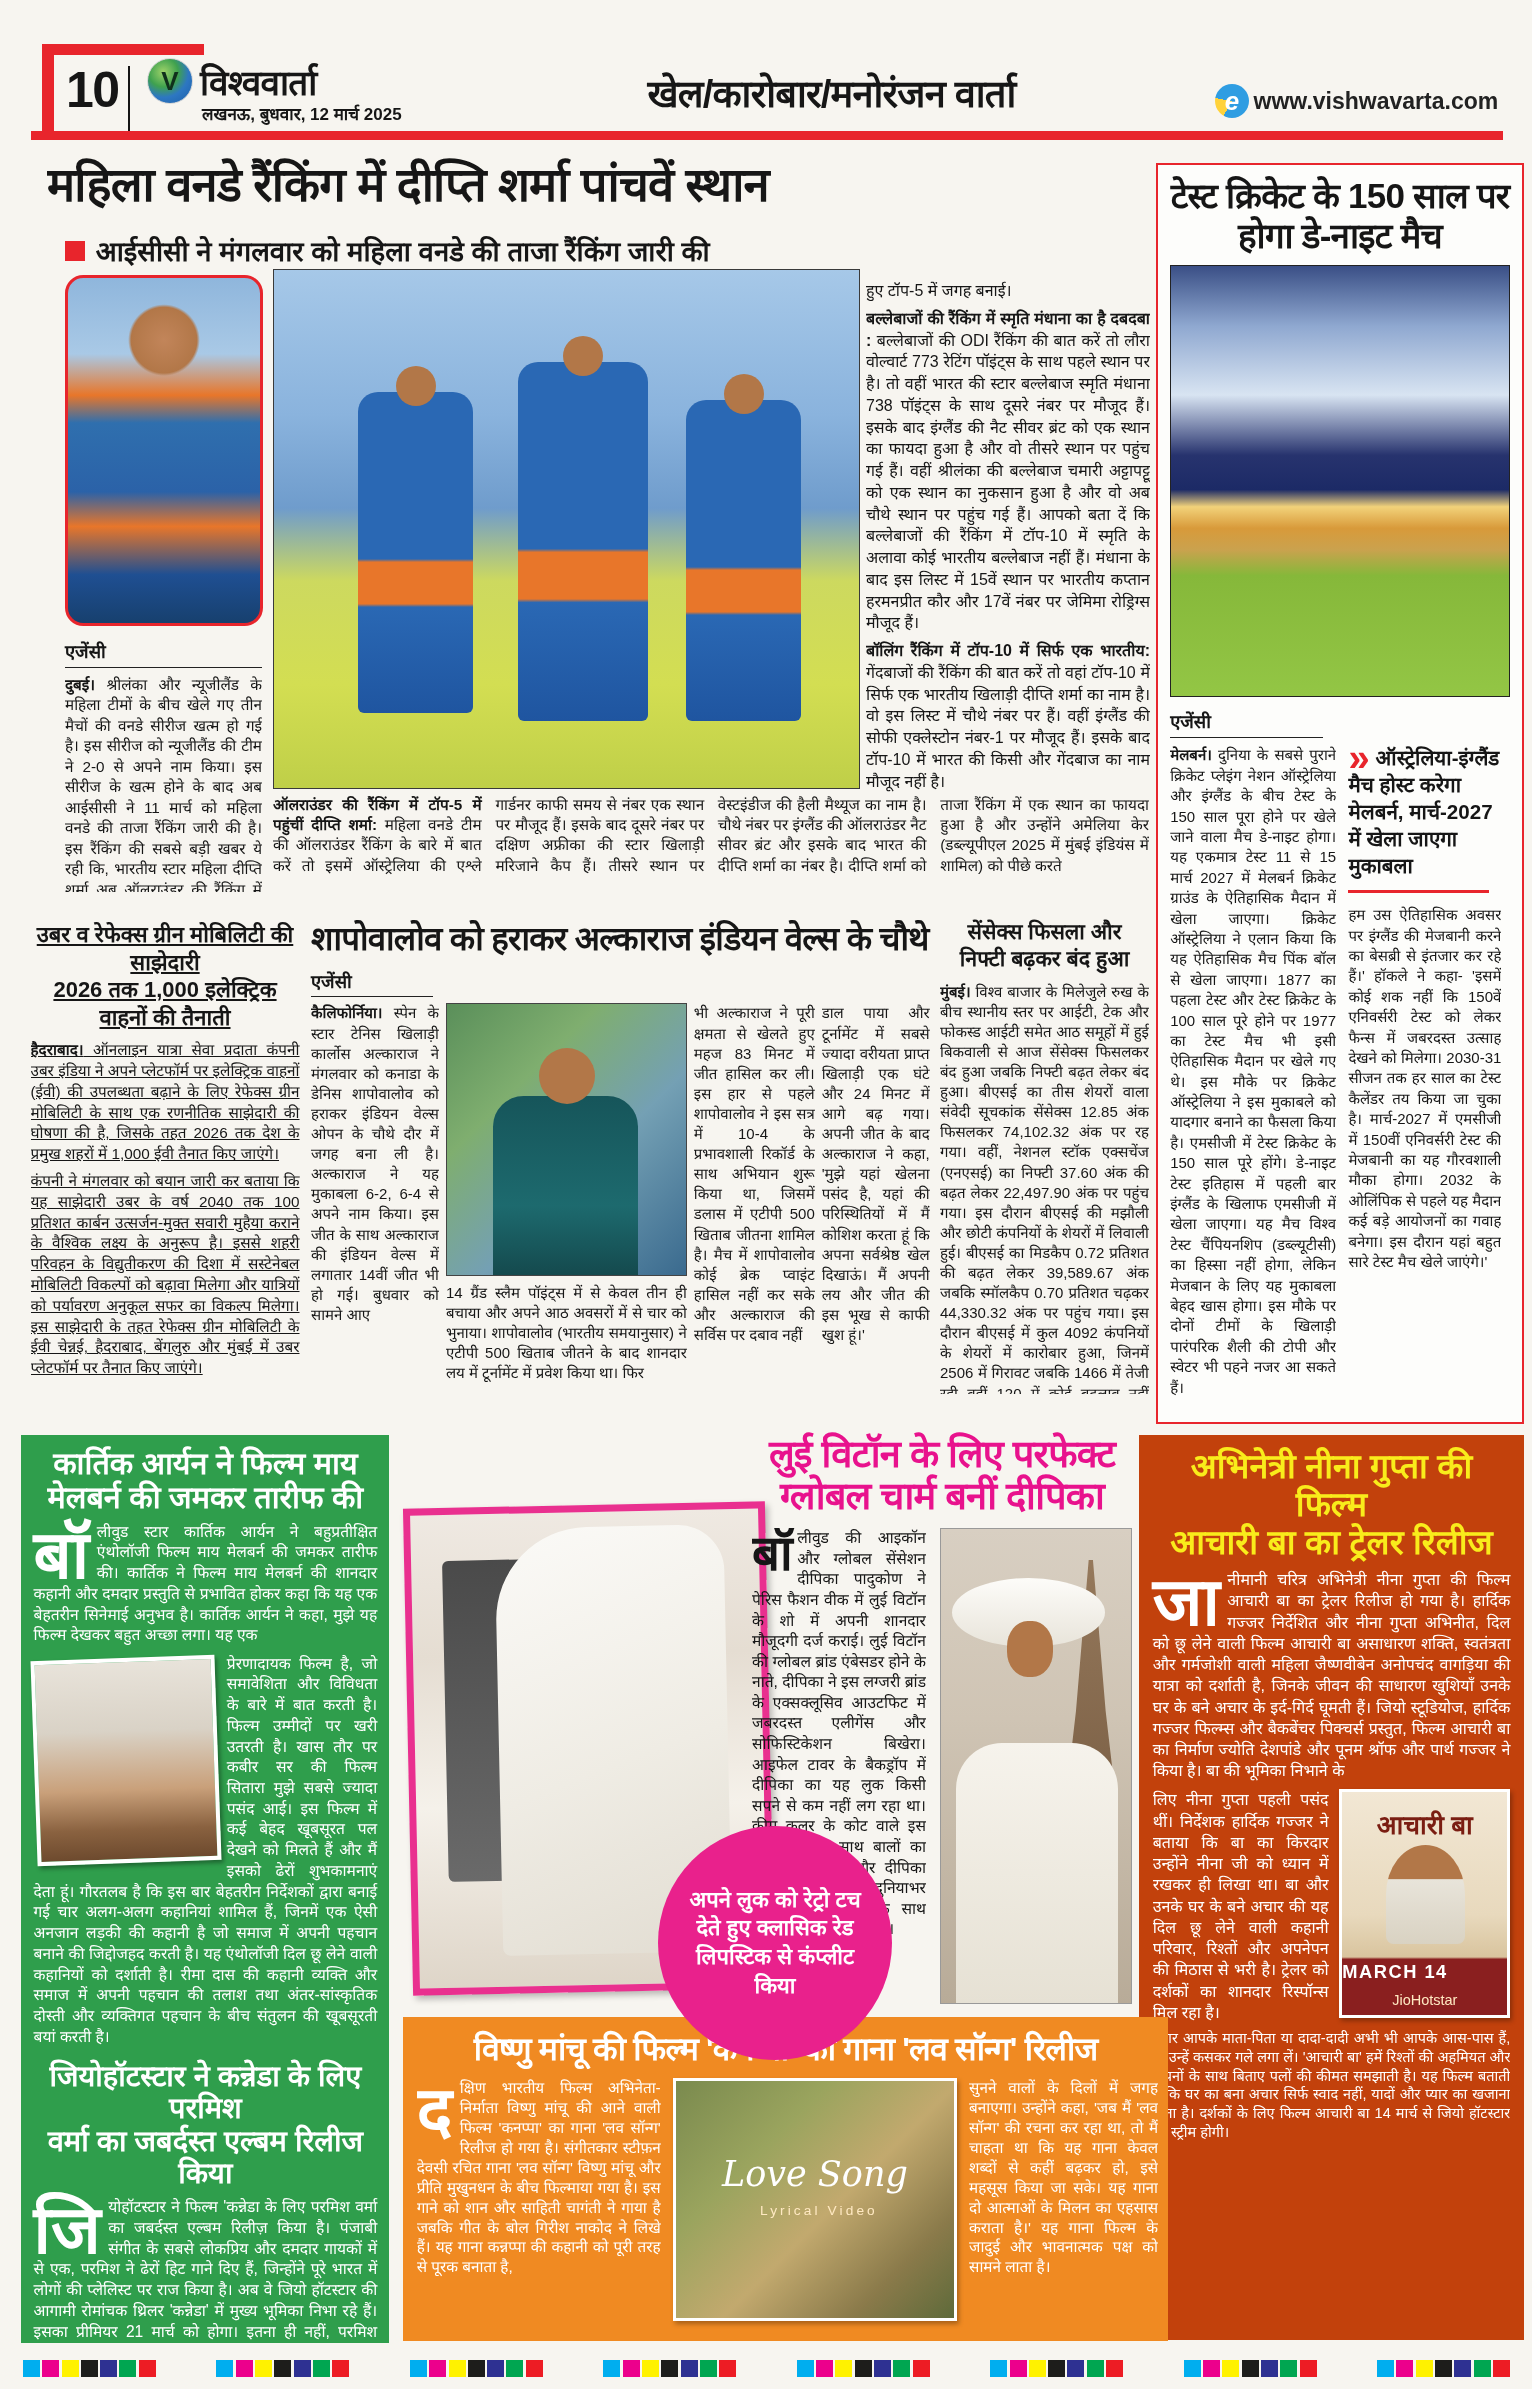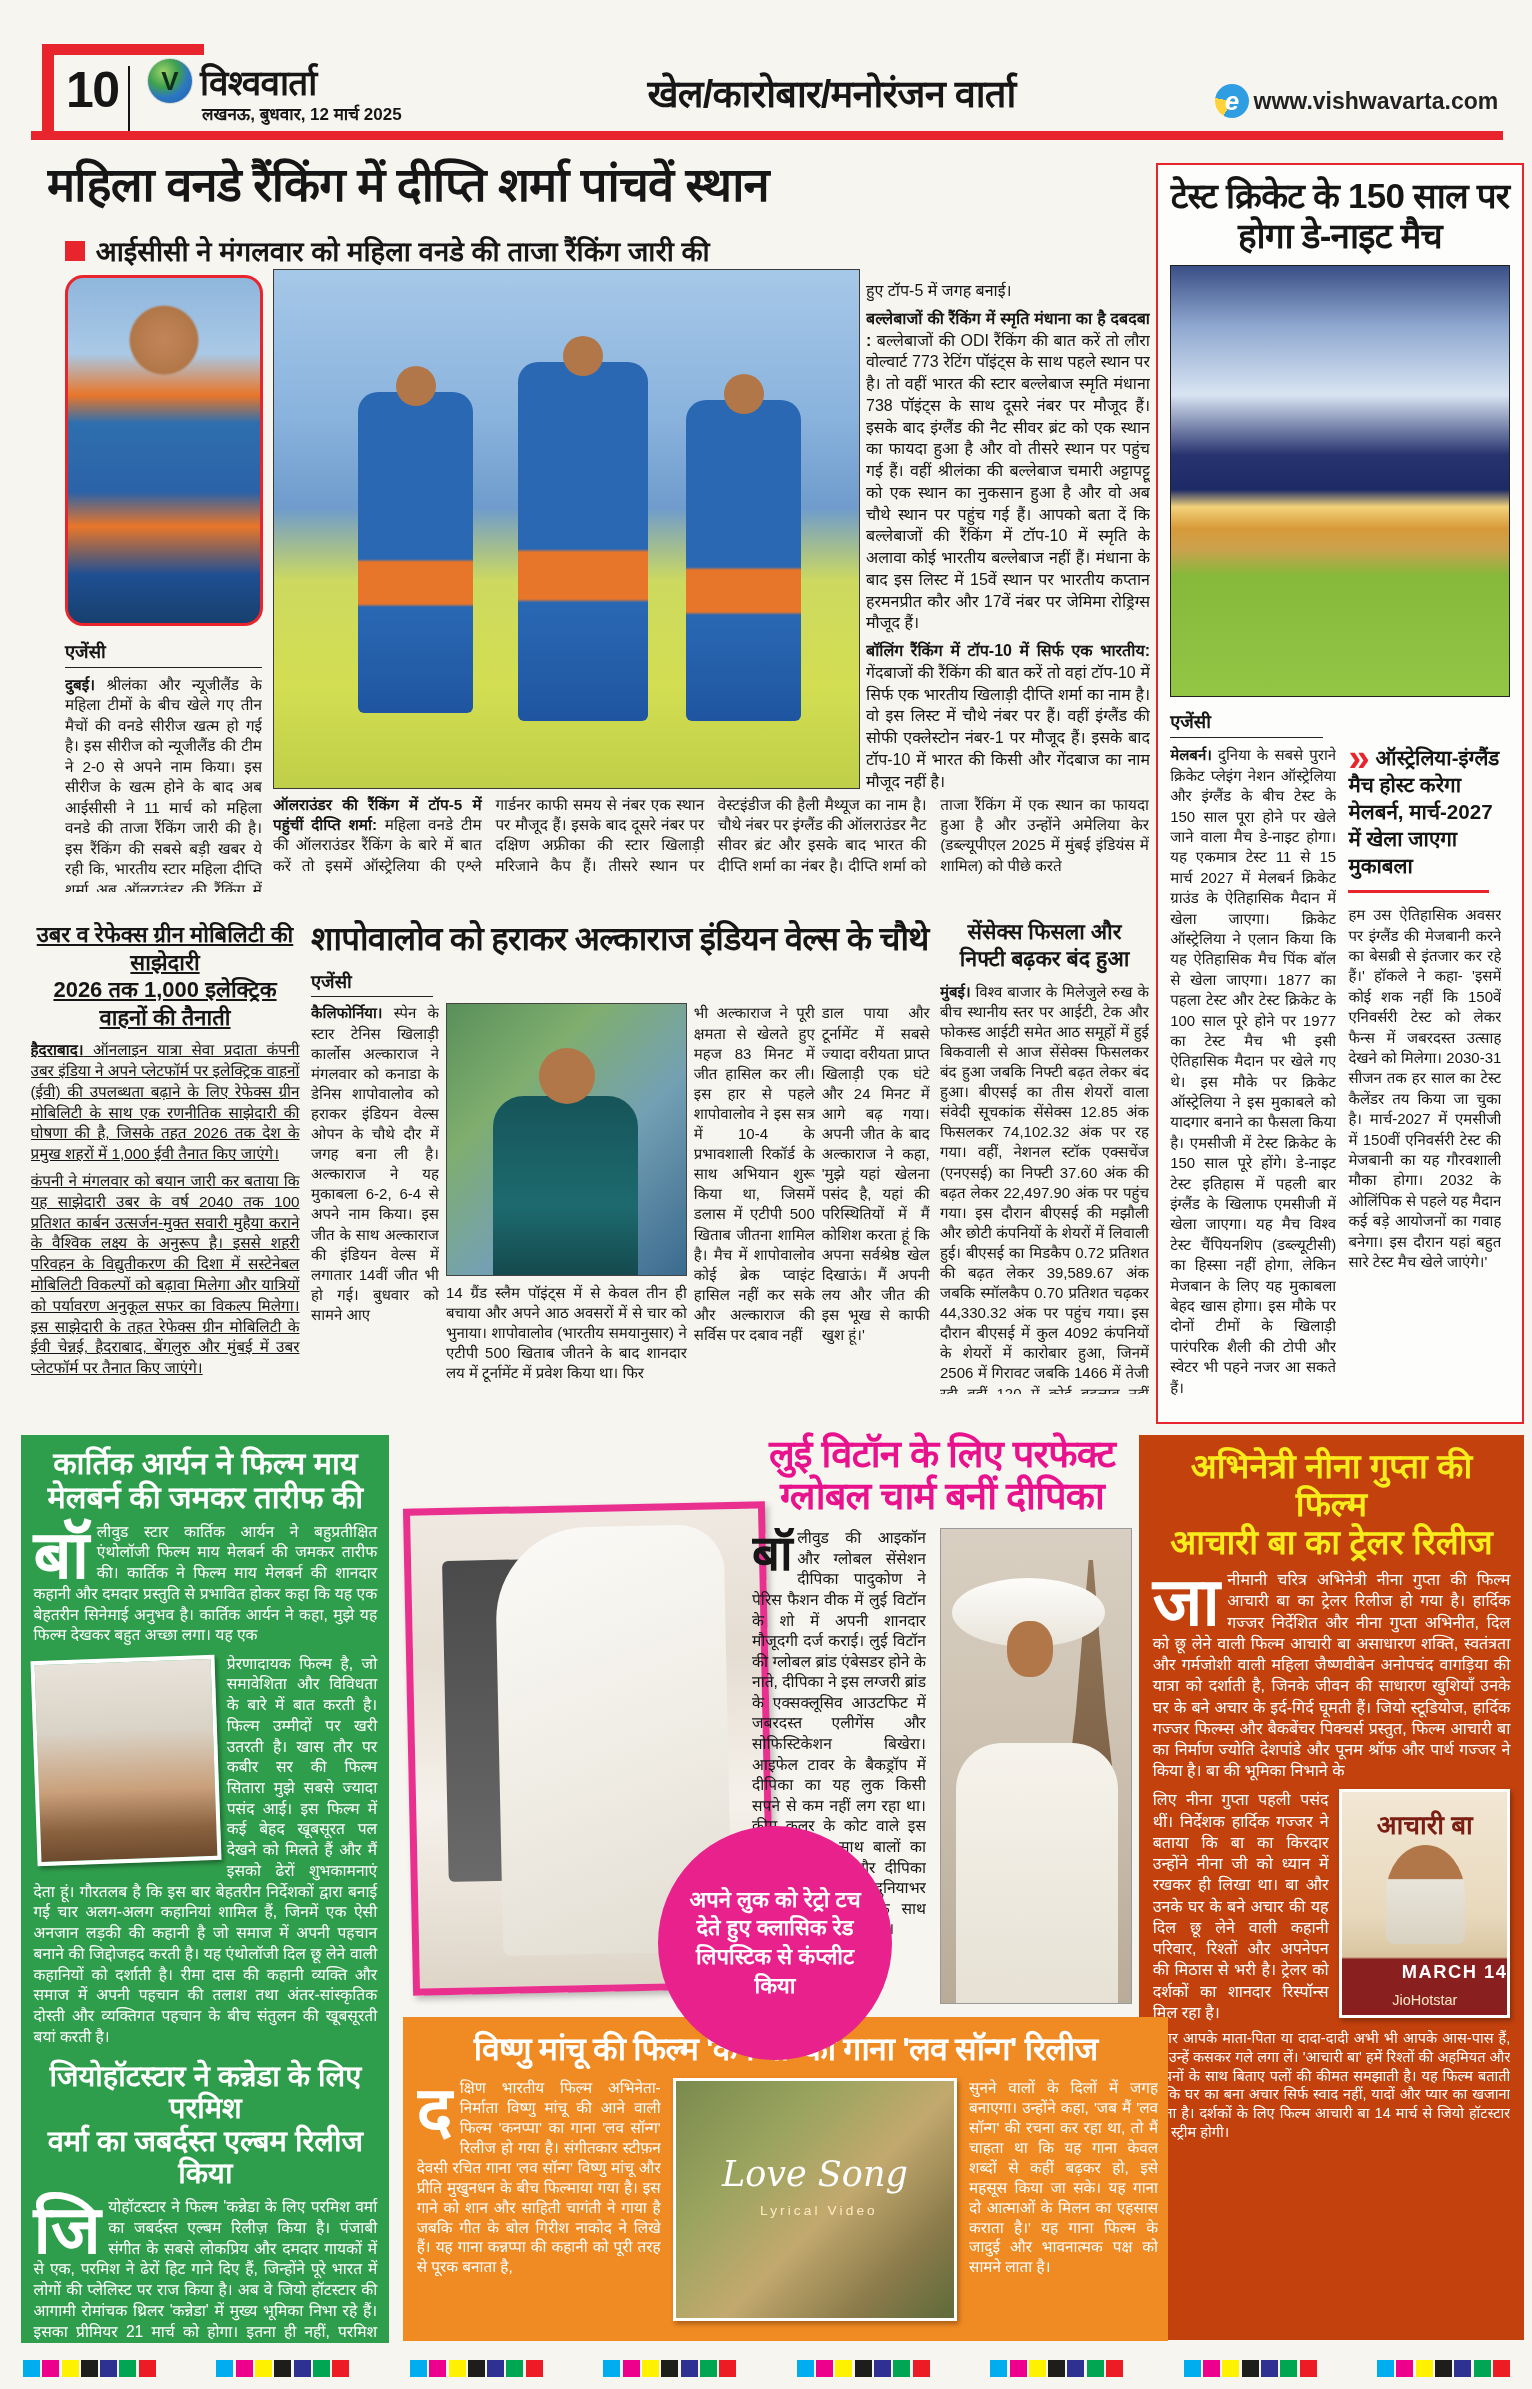--- a/index.html
+++ b/index.html
@@ -122,21 +122,21 @@
   .red-blk{left:1139px;top:1435px;width:385px;height:905px;background:#c2410c;box-sizing:border-box;
     padding:12.2px 13.7px;color:#fff;}
   .red-blk .blk-h{font-size:34px;color:#f9ec1b;}
   .red-blk .blk-p{font-size:16px;}
   .neena-row{margin-top:7.6px;display:grid;grid-template-columns:1fr 171px;column-gap:10.7px;}
   .poster-achari{width:171px;height:229px;border:3.1px solid #fff;box-sizing:border-box;position:relative;
     background:linear-gradient(180deg,#f2e7d4 0%,#e8d9bd 55%,#d9c49e 74%,#8a1f1f 75%,#8a1f1f 100%);box-shadow:2.3px 3.1px 4.6px rgba(0,0,0,.3);}
   .achari-lady{position:absolute;left:44px;top:53px;width:79px;height:99px;border-radius:50% 50% 7.6px 7.6px;
     background:linear-gradient(180deg,#b27748 0%,#b27748 34%,#e8e4da 35%,#d9d2c2 100%);}
   .achari-title{position:absolute;left:0;right:0;top:13.7px;text-align:center;color:#7a1d12;font-size:26px;font-weight:bold;}
-  .achari-date{position:absolute;left:0;right:0;bottom:32px;text-align:right;color:#fff;font-size:18.3px;font-weight:bold;letter-spacing:1.5px;}
+  .achari-date{position:absolute;left:0;right:0;bottom:32px;text-align:left;color:#fff;font-size:18.3px;font-weight:bold;letter-spacing:1.5px;}
   .achari-platform{position:absolute;left:0;right:0;bottom:7.6px;text-align:center;color:#ffe9c2;font-size:14.5px;font-weight:normal;}
   .small-p{font-size:14.5px;line-height:1.3;margin-top:7.6px;text-align:justify;}
   
   .color-strip{left:23px;top:2360px;width:1487px;height:18.3px;display:flex;justify-content:space-between;}
   .cs-group{display:flex;gap:2.3px;}
   .cs-sq{width:17px;height:17px;}
   .city{font-weight:bold;}
   .sect-lead{font-weight:bold;}
 </style>
 </head>

